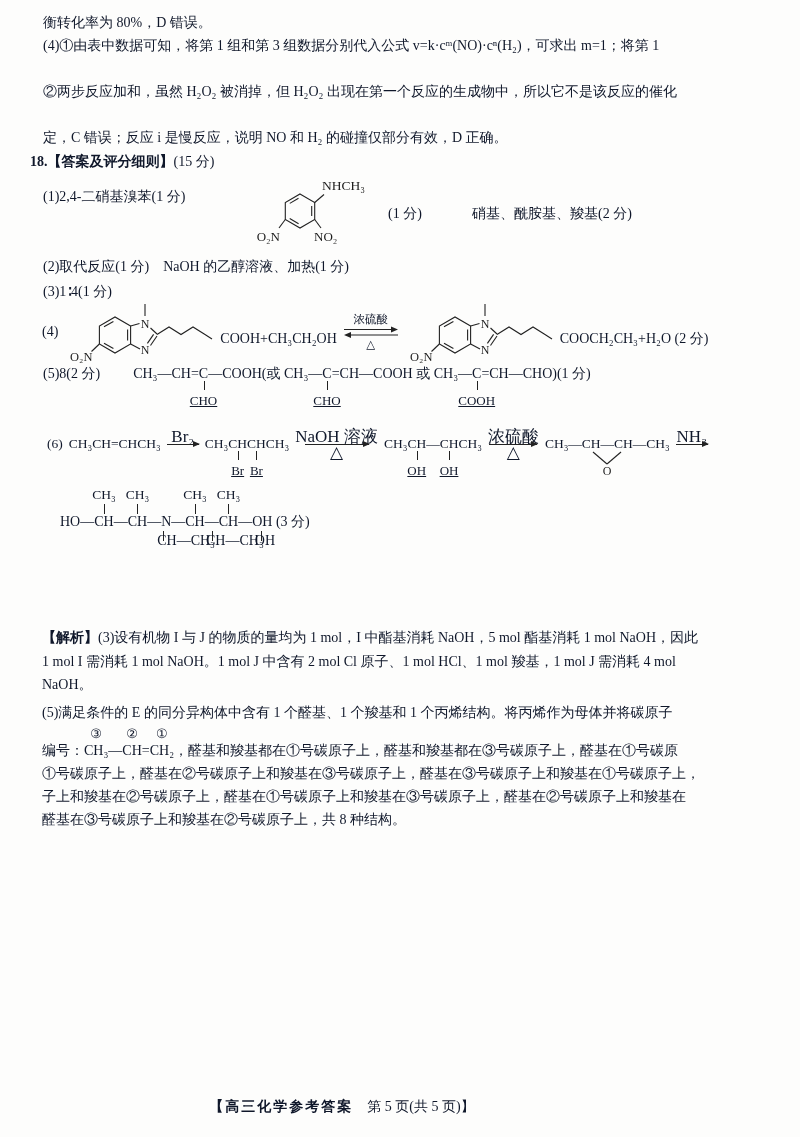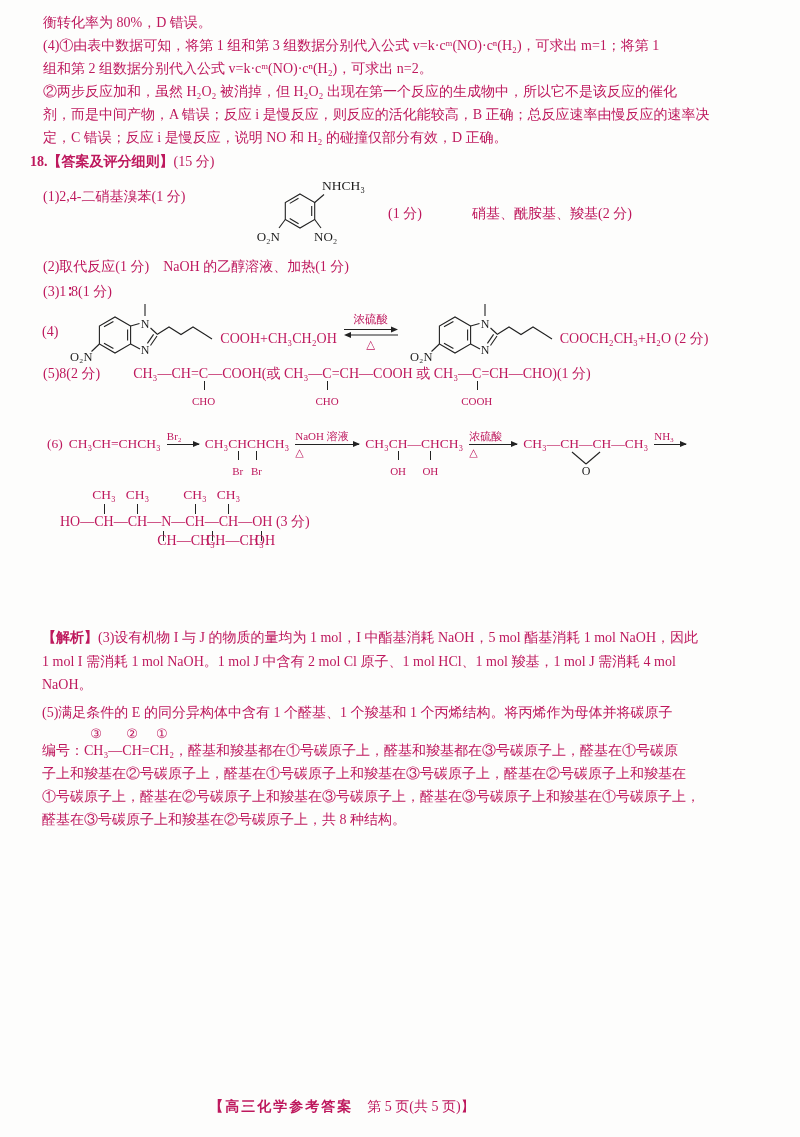--- a/index.html
+++ b/index.html
@@ -1,32 +1,32 @@
 <!DOCTYPE html>
 <html><head>
 <meta charset="utf-8">
 <style>
   html,body{margin:0;padding:0;background:#e9e9e9;}
   .page{
     position:relative;width:800px;height:1137px;background:#fdfdfc;
     font-family:"Liberation Serif","DejaVu Serif",serif;
-    color:#be185d;font-size:14px;overflow:hidden;
+    color:#0f172a;font-size:14px;overflow:hidden;
   }
   .abs{position:absolute;white-space:nowrap;line-height:20px;}
   .b{font-weight:bold;}
   
-  .rxn{display:inline-flex;flex-direction:column;font-size:11px;line-height:13px;}
+  .rxn{display:inline-flex;flex-direction:column;align-items:center;font-size:17px;line-height:13px;}
   .rxn .lbl{height:13px;white-space:nowrap;}
   .rxn .shaft{position:relative;height:1px;background:#222;margin:1px 0;}
   .rxn .shaft::after{content:"";position:absolute;right:-1px;top:-3px;
     border-left:7px solid #222;border-top:3.5px solid transparent;border-bottom:3.5px solid transparent;}
   
   .pivot{position:relative;display:inline-block;}
   .bond-down{position:absolute;left:50%;top:18px;width:1px;height:10px;background:#222;}
-  .sub-label{position:absolute;top:29px;left:50%;transform:translateX(-50%);white-space:nowrap;font-size:11px;}
+  .sub-label{position:absolute;top:29px;left:50%;transform:translateX(-50%);white-space:nowrap;font-size:13px;text-decoration:underline;}
   .mol .bond-down{top:17px;height:9px;}
   .mol .sub-label{top:27px;}
   
   .pivot-up{position:relative;display:inline-block;}
   .bond-up{position:absolute;left:50%;bottom:18px;width:1px;height:10px;background:#222;}
   .atop{position:absolute;bottom:30px;left:50%;transform:translateX(-50%);white-space:nowrap;font-size:13.5px;line-height:14px;}
   .circ{position:absolute;bottom:21px;left:50%;transform:translateX(-50%);white-space:nowrap;font-size:13px;line-height:14px;}
   
   .nchain{position:absolute;top:19px;left:50%;display:flex;flex-direction:row;align-items:flex-start;}
   .nchain .vb{width:1px;height:10px;background:#222;margin-left:-3px;}
@@ -42,23 +42,21 @@
   .flexrow{display:flex;align-items:center;}
   .chain-text{position:relative;top:7px;}
 </style>
 </head>
 <body>
 
 <div class="page">
 
   <div class="abs" style="left:43px;top:13px">衡转化率为 80%，D 错误。</div>
   <div class="abs" style="left:43px;top:36px">(4)①由表中数据可知，将第 1 组和第 3 组数据分别代入公式 v=k·cᵐ(NO)·cⁿ(H₂)，可求出 m=1；将第 1</div>
-  <div class="abs" style="left:43px;top:59px">组和第 2 组数据分别代入公式 v=k·cᵐ(NO)·cⁿ(H₂)，可求出 n=2。</div>
   <div class="abs" style="left:43px;top:82px">②两步反应加和，虽然 H₂O₂ 被消掉，但 H₂O₂ 出现在第一个反应的生成物中，所以它不是该反应的催化</div>
-  <div class="abs" style="left:43px;top:105px">剂，而是中间产物，A 错误；反应 i 是慢反应，则反应的活化能较高，B 正确；总反应速率由慢反应的速率决</div>
   <div class="abs" style="left:43px;top:128px">定，C 错误；反应 i 是慢反应，说明 NO 和 H₂ 的碰撞仅部分有效，D 正确。</div>
 
   <div class="abs" style="left:30px;top:152px">
     <span class="b">18.</span><span class="b">【答案及评分细则】</span><span>(15 分)</span>
   </div>
 
   <div class="abs" style="left:43px;top:187px">(1)2,4-二硝基溴苯(1 分)</div>
   <svg class="abs" style="left:240px;top:166px" width="150" height="84" viewBox="0 0 150 84">
     <polygon class="ring" points="60,28 74.7,36.5 74.7,53.5 60,62 45.3,53.5 45.3,36.5"></polygon>
     <line x1="58.5" y1="32.3" x2="49.8" y2="37.4"></line>
@@ -68,21 +66,21 @@
     <line x1="74.7" y1="53.5" x2="81" y2="62"></line>
     <line x1="45.3" y1="53.5" x2="39" y2="62"></line>
     <text x="82" y="24" font-size="13.5">NHCH₃</text>
     <text x="74" y="75" font-size="13">NO₂</text>
     <text x="40" y="75" font-size="13" text-anchor="end">O₂N</text>
   </svg>
   <div class="abs" style="left:388px;top:204px">(1 分)</div>
   <div class="abs" style="left:472px;top:204px">硝基、酰胺基、羧基(2 分)</div>
 
   <div class="abs" style="left:43px;top:257px">(2)取代反应(1 分)　NaOH 的乙醇溶液、加热(1 分)</div>
-  <div class="abs" style="left:43px;top:282px">(3)1∶8(1 分)</div>
+  <div class="abs" style="left:43px;top:282px">(3)1∶4(1 分)</div>
 
   <div class="abs flexrow" style="left:42px;top:296px;height:72px;gap:3px">
     <span style="margin-right:4px">(4)</span>
     <svg width="152" height="62" viewBox="0 0 152 62">
       <polygon class="ring" points="65.6,25 50,16 34.4,25 34.4,43 50,52 65.6,43"></polygon>
       <line x1="48.4" y1="20.4" x2="39" y2="25.8"></line>
       <line x1="39" y1="42.2" x2="48.4" y2="47.6"></line>
       <line x1="62.6" y1="39.4" x2="62.6" y2="28.6"></line>
       <line x1="65.6" y1="25" x2="74.5" y2="22.5"></line>
       <line x1="85.5" y1="27" x2="92" y2="33"></line>
@@ -180,22 +178,22 @@
     <div><span class="b">【解析】</span><span>(3)设有机物 I 与 J 的物质的量均为 1 mol，I 中酯基消耗 NaOH，5 mol 酯基消耗 1 mol NaOH，因此</span></div>
     <div>1 mol I 需消耗 1 mol NaOH。1 mol J 中含有 2 mol Cl 原子、1 mol HCl、1 mol 羧基，1 mol J 需消耗 4 mol</div>
     <div>NaOH。</div>
   </div>
 
   <div class="abs" style="left:42px;top:701px;line-height:23px">
     <div>(5)满足条件的 E 的同分异构体中含有 1 个醛基、1 个羧基和 1 个丙烯结构。将丙烯作为母体并将碳原子</div>
     <div style="margin-top:15px">
       <span>编号：</span><span class="pivot-up"><span class="circ">③</span><span>CH₃</span></span><span>—</span><span class="pivot-up"><span class="circ">②</span><span>CH</span></span><span>=</span><span class="pivot-up"><span class="circ">①</span><span>CH₂</span></span><span>，醛基和羧基都在①号碳原子上，醛基和羧基都在③号碳原子上，醛基在①号碳原</span>
     </div>
+    <div>①号碳原子上，醛基在②号碳原子上和羧基在③号碳原子上，醛基在③号碳原子上和羧基在①号碳原子上，</div>
     <div>子上和羧基在②号碳原子上，醛基在①号碳原子上和羧基在③号碳原子上，醛基在②号碳原子上和羧基在</div>
-    <div>①号碳原子上，醛基在②号碳原子上和羧基在③号碳原子上，醛基在③号碳原子上和羧基在①号碳原子上，</div>
     <div>醛基在③号碳原子上和羧基在②号碳原子上，共 8 种结构。</div>
   </div>
 
   <div class="abs" style="left:0;top:1097px;width:684px;text-align:center">
     <span class="b" style="letter-spacing:2px">【高三化学参考答案</span><span>　第 5 页(共 5 页)】</span>
   </div>
 
 </div>
 
 </body></html>

